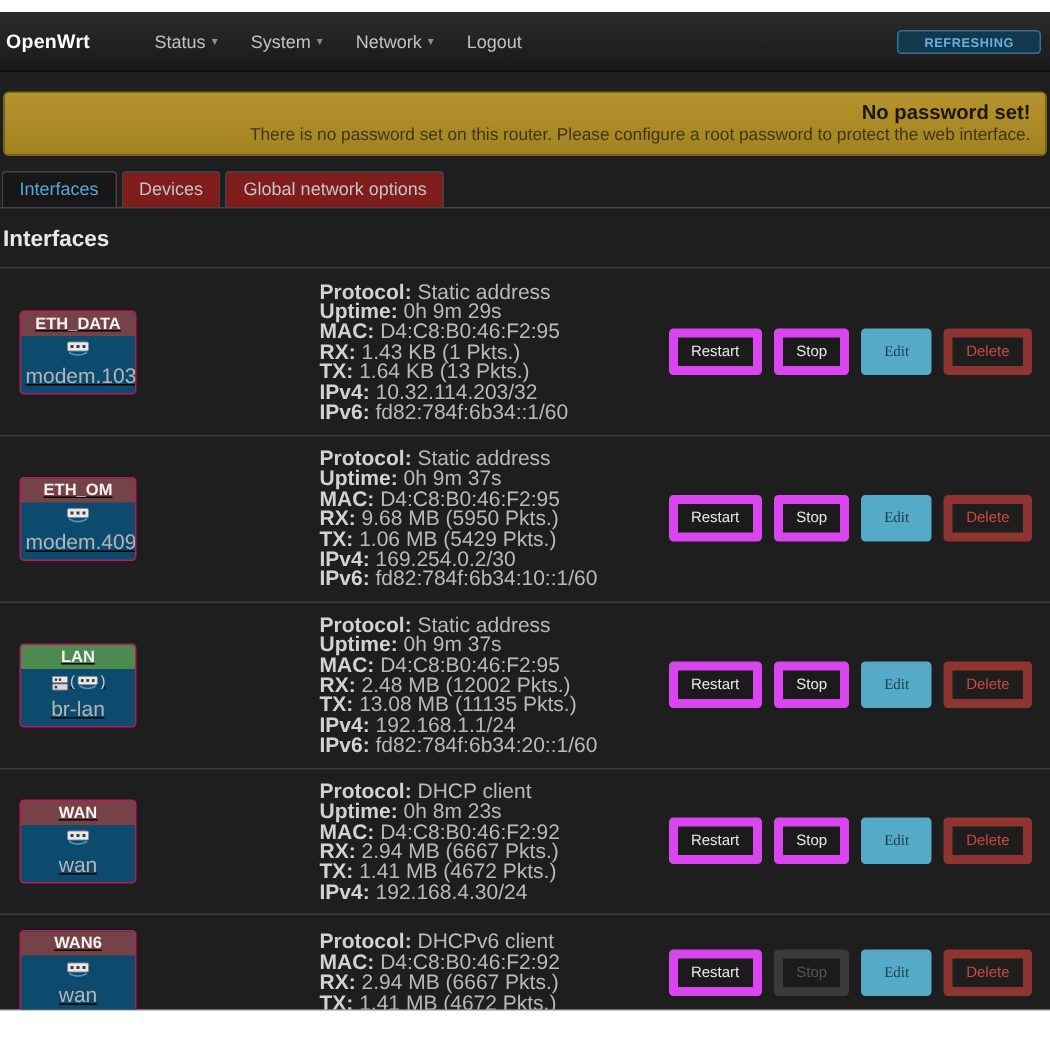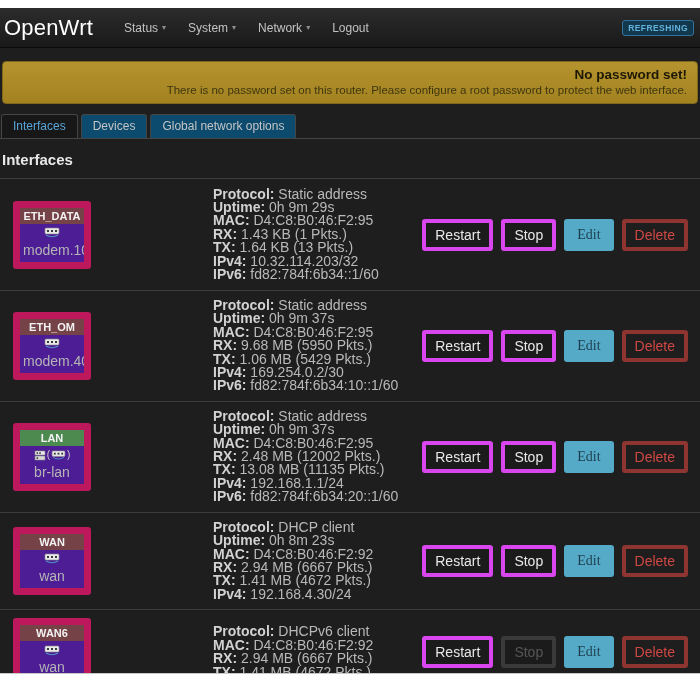--- a/index.html
+++ b/index.html
@@ -22,23 +22,23 @@
   .navbar {
     height: 40px;
     background: linear-gradient(#2c2c2c, #191919);
     border-bottom: 1px solid #0a0a0a;
     display: flex;
     align-items: center;
     padding: 0 6px 0 4px;
   }
   .brand {
     color: #ffffff;
-    font-size: 22px;
-    font-weight: normal;
-    margin-right: 20px;
+    font-size: 13px;
+    font-weight: bold;
+    margin-right: 32px;
     letter-spacing: 0.2px;
     cursor: pointer;
   }
   .nav-item {
     color: #c2c2c2;
     font-size: 12px;
     padding: 6px 11px;
     cursor: pointer;
     display: flex;
     align-items: center;
@@ -51,21 +51,21 @@
   }
   .refresh-badge {
     margin-left: auto;
     font-size: 8.5px;
     font-weight: bold;
     letter-spacing: 0.4px;
     color: #64b2de;
     background: #12384d;
     border: 1px solid #34729a;
     border-radius: 3px;
-    padding: 2px 5px;
+    padding: 2px 17px;
     cursor: pointer;
   }
   
   .warning {
     margin: 13px 2px 10px 2px;
     background: linear-gradient(#b5942f, #a2821f);
     border: 1px solid #7d681c;
     border-radius: 4px;
     padding: 5px 10px 7px 10px;
     text-align: right;
@@ -84,21 +84,21 @@
   .tabs {
     display: flex;
     align-items: flex-end;
     padding: 0 0 0 1px;
     border-bottom: 1px solid #454545;
     margin-bottom: 12px;
   }
   .tab {
     font-size: 12px;
     color: #c4c4c4;
-    background: #0c4a6e;
+    background: #7f1d1d;
     border: 1px solid #454545;
     border-bottom: none;
     border-radius: 3px 3px 0 0;
     padding: 4px 11px 5px 11px;
     margin-right: 3px;
     cursor: pointer;
   }
   .tab.active {
     background: #171717;
     color: #57a5d9;
@@ -119,25 +119,26 @@
     padding: 8px 12px 8px 0;
   }
   .iface-row:nth-of-type(1) { min-height: 112px; }
   .iface-row:nth-of-type(2) { min-height: 108px; }
   .iface-row:nth-of-type(3) { min-height: 107px; }
   .iface-row:nth-of-type(4) { min-height: 97px; }
   .iface-row:nth-of-type(5) { min-height: 76px; border-bottom: none; }
   .col-badge { width: 213px; padding-left: 13px; flex: none; }
   .badge {
     width: 78px;
-    border: 7px solid #be185d;
+    border: 1px solid #be185d;
     border-radius: 3px;
-    background: #4c1d95;
+    background: #0c4a6e;
     text-align: center;
     overflow: hidden;
+    text-decoration: underline;
   }
   .badge-header {
     font-size: 11px;
     font-weight: bold;
     color: #f2f2f2;
     padding: 2px 3px;
   }
   .badge-header.zone-wan { background: var(--zone-wan, #744247); }
   .badge-header.zone-lan { background: var(--zone-lan, #4d8a50); }
   .badge-body { padding: 3px 3px 4px 3px; }
@@ -165,25 +166,25 @@
   }
   .detail-label { font-weight: bold; color: #d2d2d2; }
   .col-actions {
     flex: none;
     display: flex;
     gap: 8px;
     align-items: center;
   }
   .btn {
     font-family: "Liberation Sans", sans-serif;
-    font-size: 14px;
+    font-size: 10px;
     padding: 4px 9px;
     border-radius: 3px;
     background: #1b1b1b;
-    border: 4px solid #d946ef;
+    border: 6px solid #d946ef;
     color: #e8e8e8;
     cursor: pointer;
   }
   .btn-edit {
     background: var(--accent-blue, #55aac8);
     border-color: var(--accent-blue, #55aac8);
     color: #1d3d4d;
     font-family: Liberation Serif, serif;
   }
   .btn-delete {

